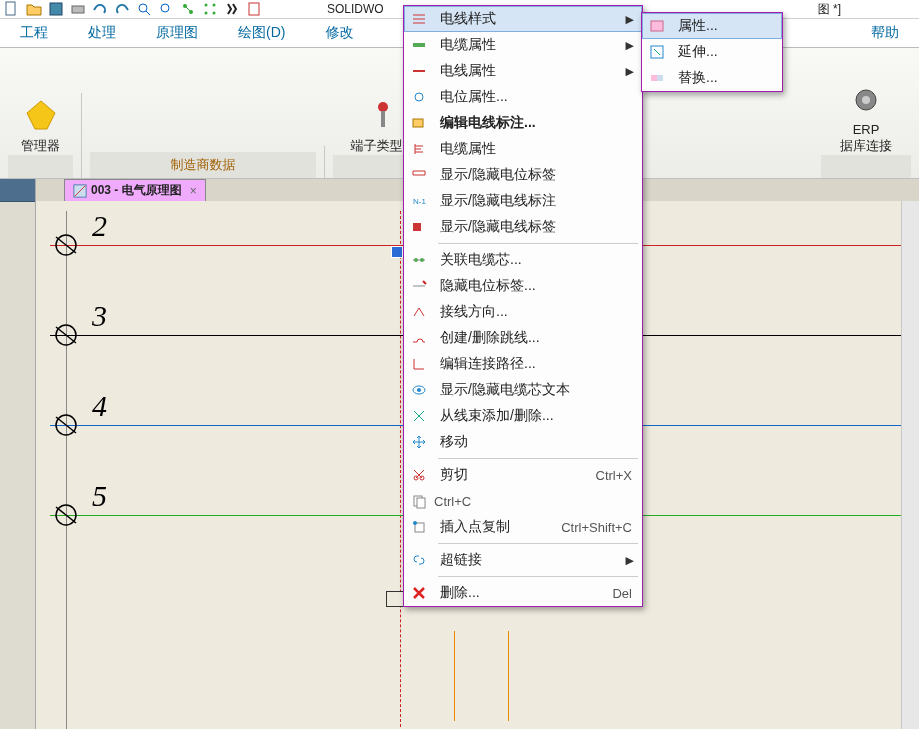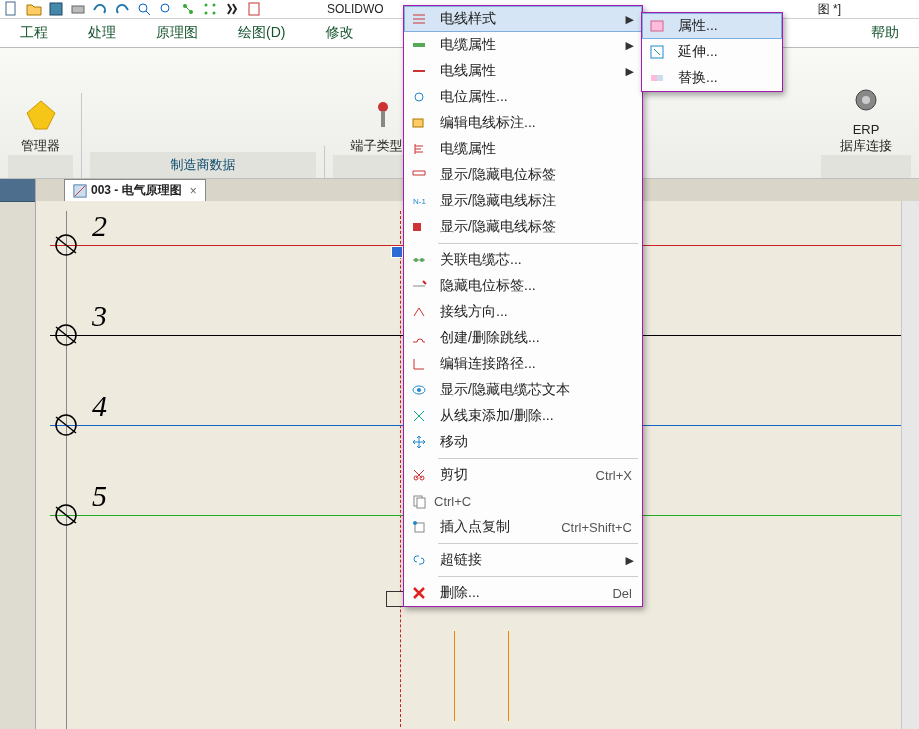--- a/index.html
+++ b/index.html
@@ -1,33 +1,33 @@
 <!DOCTYPE html>
 <html><head>
 <meta charset="utf-8">
 <style>
   html,body{margin:0;padding:0;font-family:"Microsoft YaHei","Segoe UI",Arial,sans-serif;font-size:13px;background:#f0f0f0;overflow:hidden}
   .titlebar{height:18px;line-height:18px;font-size:12px;color:#222;padding:0 4px;background:#fff;display:flex;gap:4px;align-items:center;border-bottom:1px solid #d0d0d0}
   .titlebar .qat{display:flex;gap:6px;align-items:center}
   .titlebar .qat span{width:16px;height:16px;display:inline-flex;align-items:center;justify-content:center}
   .menubar{height:28px;display:flex;align-items:center;background:#fff;border-bottom:1px solid #bbb}
-  .menubar span{padding:3px 20px;font-size:14px;color:#14532d}
+  .menubar span{padding:3px 20px;font-size:14px;color:#0369a1}
   .ribbon{height:130px;background:linear-gradient(#f9f9f6,#ecece8);border-bottom:1px solid #bfbfbf;display:flex;align-items:flex-end}
   .grp{border-right:1px solid #c8c8c8;display:flex;flex-direction:column;align-items:center;justify-content:flex-end;padding:6px 8px 0 8px}
   .grp .icons{flex:1;display:flex;align-items:center;justify-content:center;gap:26px}
-  .grp .lbl{font-size:13px;color:#0c4a6e;padding:4px 0;text-align:center;width:100%;background:#e2e2dd}
+  .grp .lbl{font-size:13px;color:#a16207;padding:4px 0;text-align:center;width:100%;background:#e2e2dd}
   .big{display:flex;flex-direction:column;align-items:center;gap:6px;font-size:13px;color:#222}
   .big svg{width:32px;height:32px}
   .grp.first{width:65px}
   .workspace{position:relative;height:calc(729px - 18px - 28px - 130px);display:flex}
   .leftcol{width:35px;background:#dedbd0;border-right:1px solid #aaa;display:flex;flex-direction:column}
   .leftcol .dtab{height:22px;background:#4e6e8e;border-bottom:1px solid #3a5570}
   .doc{flex:1;position:relative;background:#eeeade}
   .doctabs{height:22px;background:#d9d5c9;display:flex;align-items:stretch;border-bottom:1px solid #aaa}
-  .doctab{display:flex;align-items:center;gap:4px;background:#ffffff;border:1px solid #888;border-bottom:none;padding:0 8px;font-size:12px;color:#222;margin-left:28px}
+  .doctab{display:flex;align-items:center;gap:4px;background:#f0abfc;border:1px solid #888;border-bottom:none;padding:0 8px;font-size:12px;color:#222;margin-left:28px}
   .doctab svg{width:14px;height:14px}
   .canvas{position:absolute;inset:22px 0 0 0;background:#eeeade}
   .canvas .vline{position:absolute;top:10px;bottom:0;left:30px;width:0;border-left:1px solid #888}
   .row{position:absolute;left:0;right:0;height:52px}
   .row .num{position:absolute;left:56px;top:8px;font:italic 30px "Cambria Math",serif;color:#000}
   .row .wire{position:absolute;left:14px;right:0;top:44px;height:0;border-top:1px solid}
   .row .sym{position:absolute;left:12px;top:32px;width:36px;height:24px}
   .sel{position:absolute;left:356px;top:46px;width:10px;height:10px;background:#2a6bd6;outline:1px solid #fff}
   .dashv{position:absolute;top:10px;bottom:0;left:364px;border-left:1px dashed #c22}
   .stub{position:absolute;left:350px;top:390px;width:20px;height:14px;border:1px solid #333;background:#eeeade}
@@ -35,21 +35,21 @@
   .ctx{position:absolute;background:#fdfdfd;border:1px solid #a21caf;box-shadow:2px 3px 6px rgba(0,0,0,.35);font-size:14px;color:#222}
   .ctx1{left:403px;top:5px;width:238px}
   .ctx .mi{display:flex;align-items:center;height:26px;position:relative}
   .ctx .ic{width:30px;display:flex;align-items:center;justify-content:center}
   .ctx .ic svg{width:16px;height:16px}
   .ctx .tx{flex:1;padding-left:6px;white-space:nowrap}
   .ctx .sc{padding-right:10px;color:#555;font-size:13px}
   .ctx .ar{padding-right:8px;color:#333;font-size:11px}
   .ctx .sep{height:1px;background:#ccc;margin:3px 4px 3px 34px}
   .ctx .mi.hi{background:#d6e5f5;outline:1px solid #7faee0;outline-offset:-1px}
-  .ctx .mi.bold .tx{font-weight:400}
+  .ctx .mi.bold .tx{font-weight:700}
   .ctx2{left:641px;top:12px;width:140px}
   .scrollbar{position:absolute;right:0;top:22px;bottom:0;width:17px;background:#e7e7e7;border-left:1px solid #c8c8c8}
 </style>
 </head>
 <body>
 
 <div class="titlebar">
   <div class="qat">
     <span>
         <svg viewBox="0 0 16 16">

